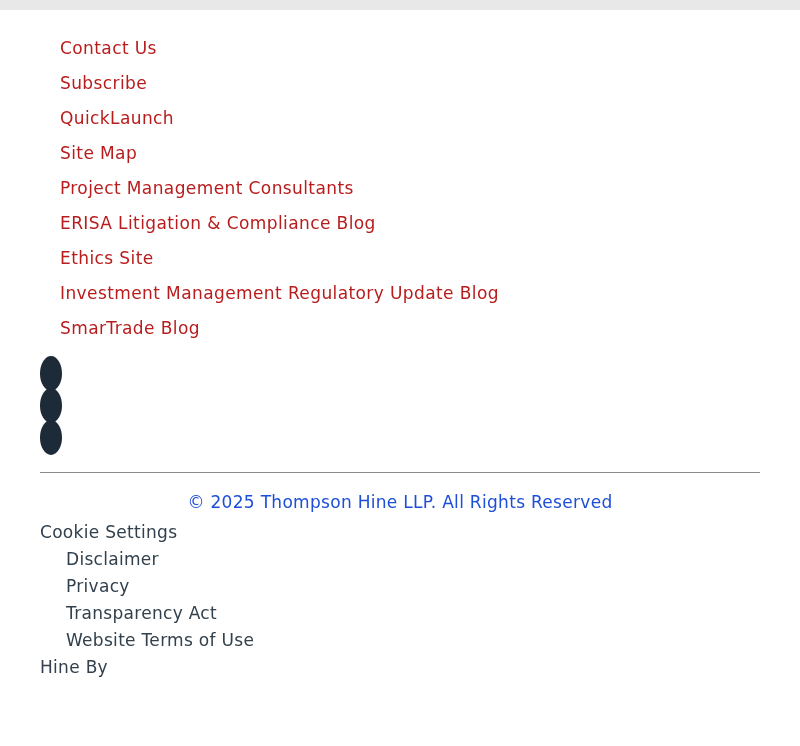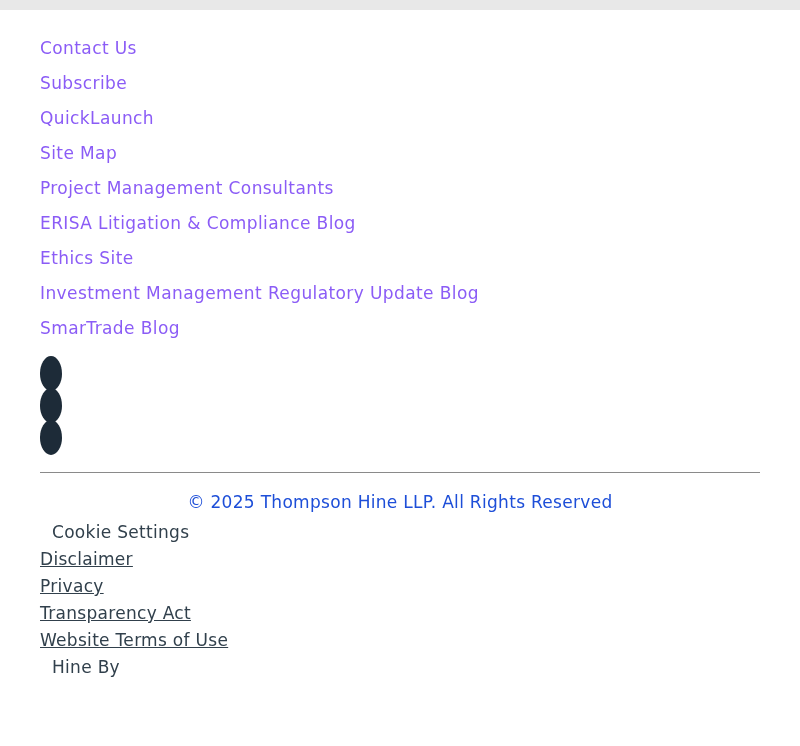--- a/index.html
+++ b/index.html
@@ -19,24 +19,25 @@
   .footer {
     padding: 21px 40px 0 40px;
     color: #31404c;
   }
 
   .footer-nav a {
     display: block;
     font-size: 17px;
     line-height: 35px;
     letter-spacing: 0.4px;
-    color: #8b5cf6;
+    color: #b91c1c;
     text-decoration: none;
     cursor: pointer;
     width: fit-content;
+    margin-left: 20px;
   }
 
   .social-stack {
     margin-top: 10px;
     display: flex;
     flex-direction: column;
     width: fit-content;
     margin-left: 0;
   }
   .social-stack a {
@@ -74,23 +75,22 @@
   }
   .legal-links a {
     display: block;
     font-size: 17px;
     line-height: 27px;
     letter-spacing: 0.3px;
     color: #31404c;
     text-decoration: none;
     cursor: pointer;
     width: fit-content;
-    margin-left: 12px;
   }
-  .legal-links a.indent { margin-left: 0; text-decoration: underline; }
+  .legal-links a.indent { margin-left: 26px; }
 </style>
 </head>
 <body>
 
 <div class="top-strip"></div>
 
 <footer class="footer">
 
   <nav class="footer-nav">
     <a>Contact Us</a>

